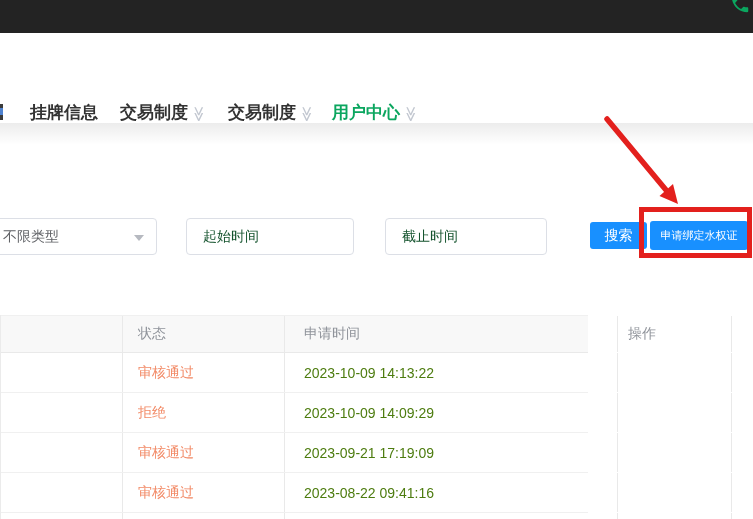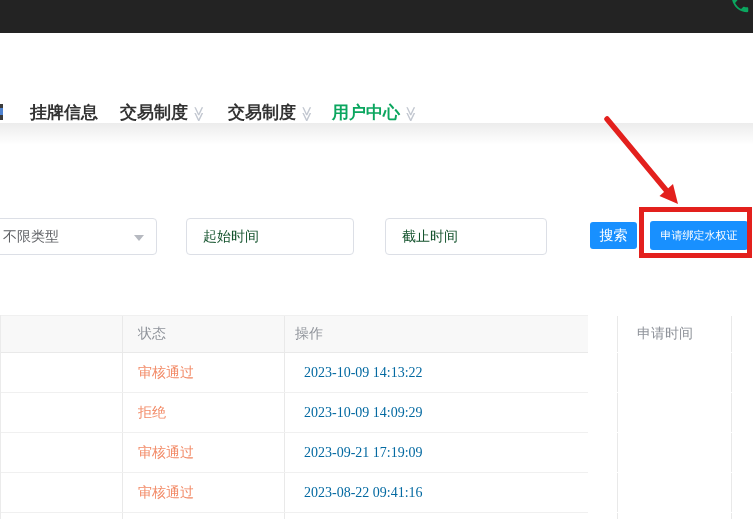--- a/index.html
+++ b/index.html
@@ -65,21 +65,21 @@
   }
   .text-input { color:#14532d; padding-left:16px; cursor:text; }
   .input-start { left:186px; width:168px; }
   .input-end   { left:385px; width:162px; }
 
   .btn {
     position:absolute; background:#1890ff; color:#fff; border:none;
     border-radius:3px; cursor:pointer; text-align:center;
     font-family:inherit;
   }
-  .btn-search { left:590px; top:222px; width:47px; height:27px; font-size:14px; }
+  .btn-search { left:590px; top:222px; width:57px; height:27px; font-size:14px; }
   .btn-apply  { left:650px; top:221px; width:98px; height:29px; font-size:11px; padding:0 2px; }
 
   
   .annot-box {
     position:absolute; left:639px; top:207px; width:113px; height:51px;
     border:5px solid #e3201d; pointer-events:none; z-index:50;
   }
   .annot-arrow {
     position:absolute; left:0; top:0; width:753px; height:519px;
     pointer-events:none; z-index:51;
@@ -102,21 +102,21 @@
   .t-body-row { height:40px; border-bottom:1px solid #f0f0f0; background:#fff; }
   .t-cell {
     font-size:14px; display:flex; align-items:center;
     border-right:1px solid #e9e9e9; overflow:hidden; white-space:nowrap;
   }
   .t-cell.c1 { padding-left:10px; }
   .t-cell.c2 { padding-left:15px; }
   .t-cell.c3 { padding-left:19px; }
   .t-cell.c4 { padding-left:10px; }
   .status-text { color:#f28a66; }
-  .time-text   { color:#0369a1;font-family:Liberation Serif, serif; }
+  .time-text   { color:#4d7c0f; }
 </style>
 </head>
 <body>
 
 <div class="topbar">
   <svg class="phone-icon" viewBox="0 0 24 24">
     <path fill="#0ba65f" d="M6.62 10.79c1.44 2.83 3.76 5.14 6.59 6.59l2.2-2.2c.27-.27.67-.36 1.02-.24 1.12.37 2.33.57 3.57.57.55 0 1 .45 1 1V20c0 .55-.45 1-1 1-9.39 0-17-7.61-17-17 0-.55.45-1 1-1h3.5c.55 0 1 .45 1 1 0 1.25.2 2.45.57 3.57.11.35.03.74-.25 1.02l-2.2 2.2z"></path>
   </svg>
 </div>
 
@@ -147,22 +147,22 @@
 <div class="annot-box"></div>
 <svg class="annot-arrow" viewBox="0 0 753 519">
   <line x1="607" y1="119" x2="666" y2="190" stroke="#e3201d" stroke-width="5.5" stroke-linecap="round"></line>
   <polygon points="678,204 659.5,196 673,184" fill="#e3201d"></polygon>
 </svg>
 
 <div class="table">
   <div class="t-row t-head">
     <div class="t-cell c1"></div>
     <div class="t-cell c2">状态</div>
+    <div class="t-cell c3">申请时间</div>
     <div class="t-cell c4">操作</div>
-    <div class="t-cell c3">申请时间</div>
   </div>
   <div id="table-body">
       <div class="t-row t-body-row">
         <div class="t-cell c1"></div>
         <div class="t-cell c2">
           <span class="status-text">审核通过</span>
         </div>
         <div class="t-cell c3">
           <span class="time-text">2023-10-09 14:13:22</span>
         </div>

